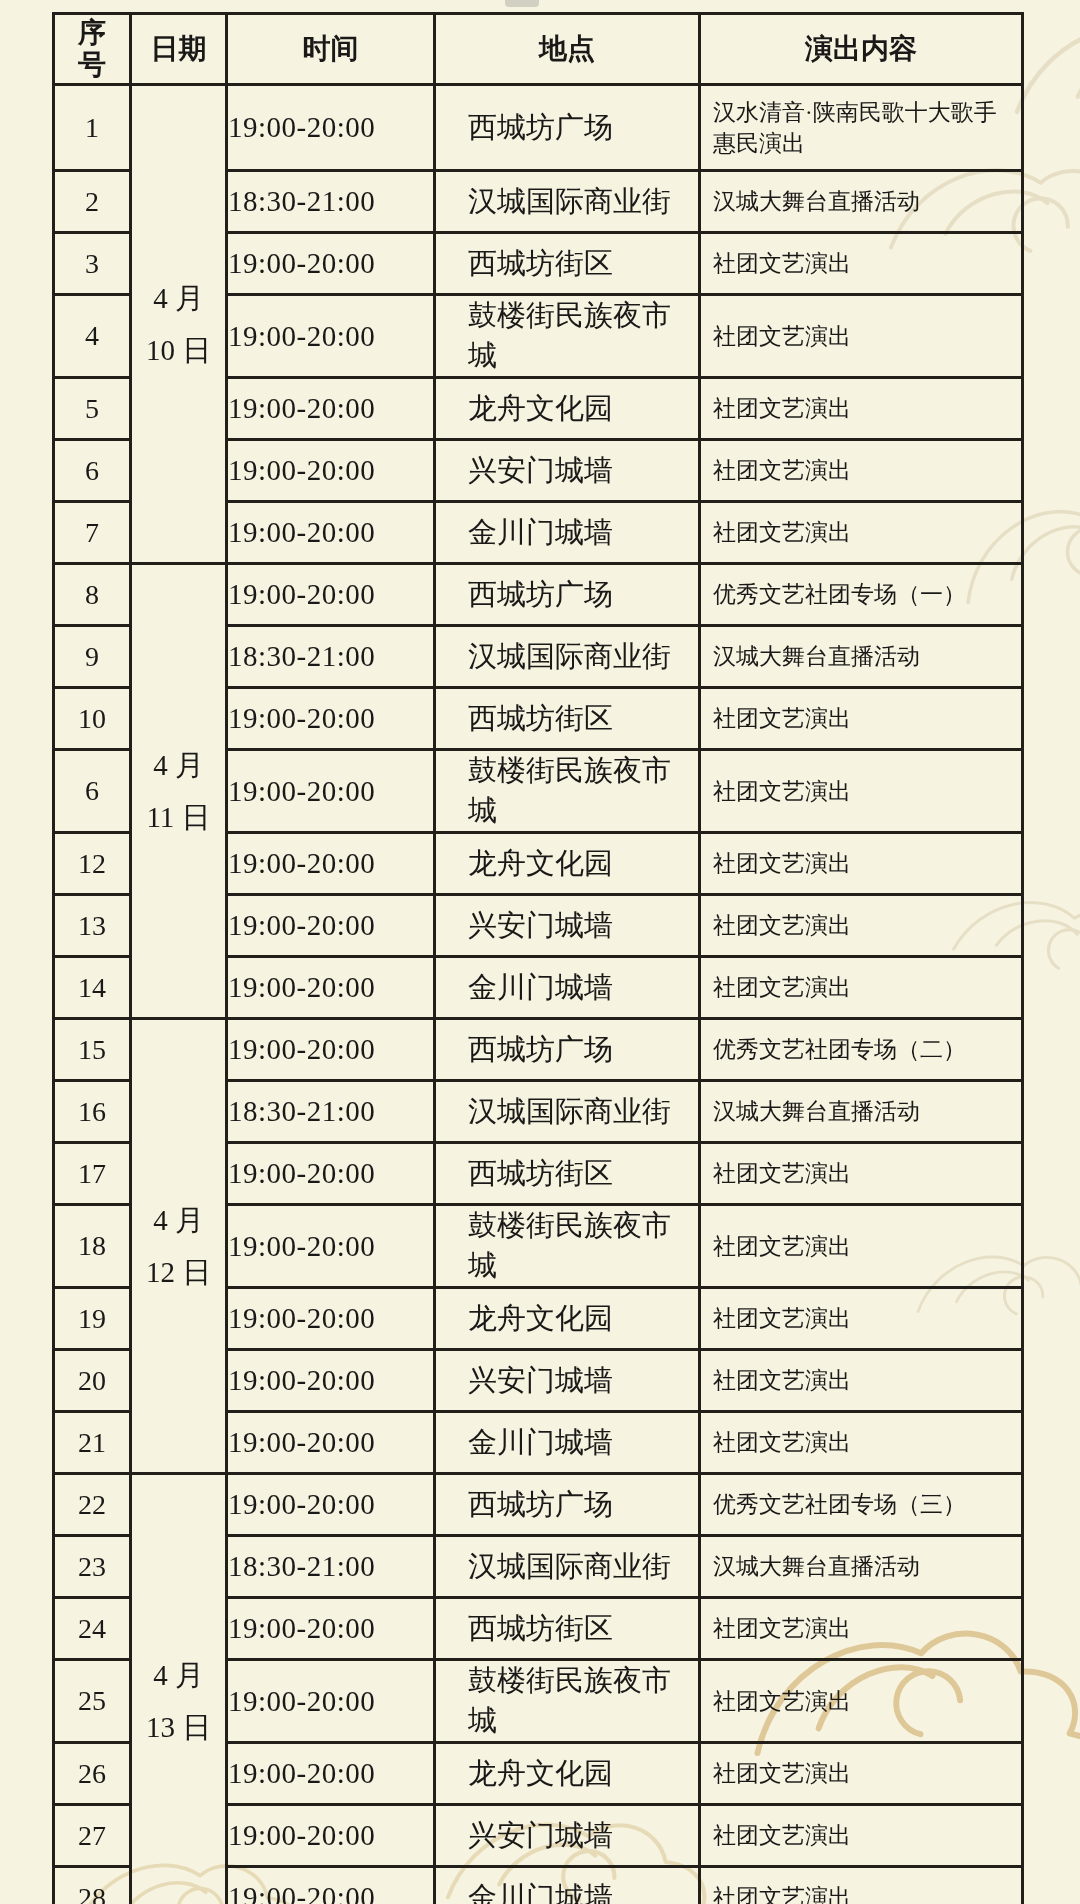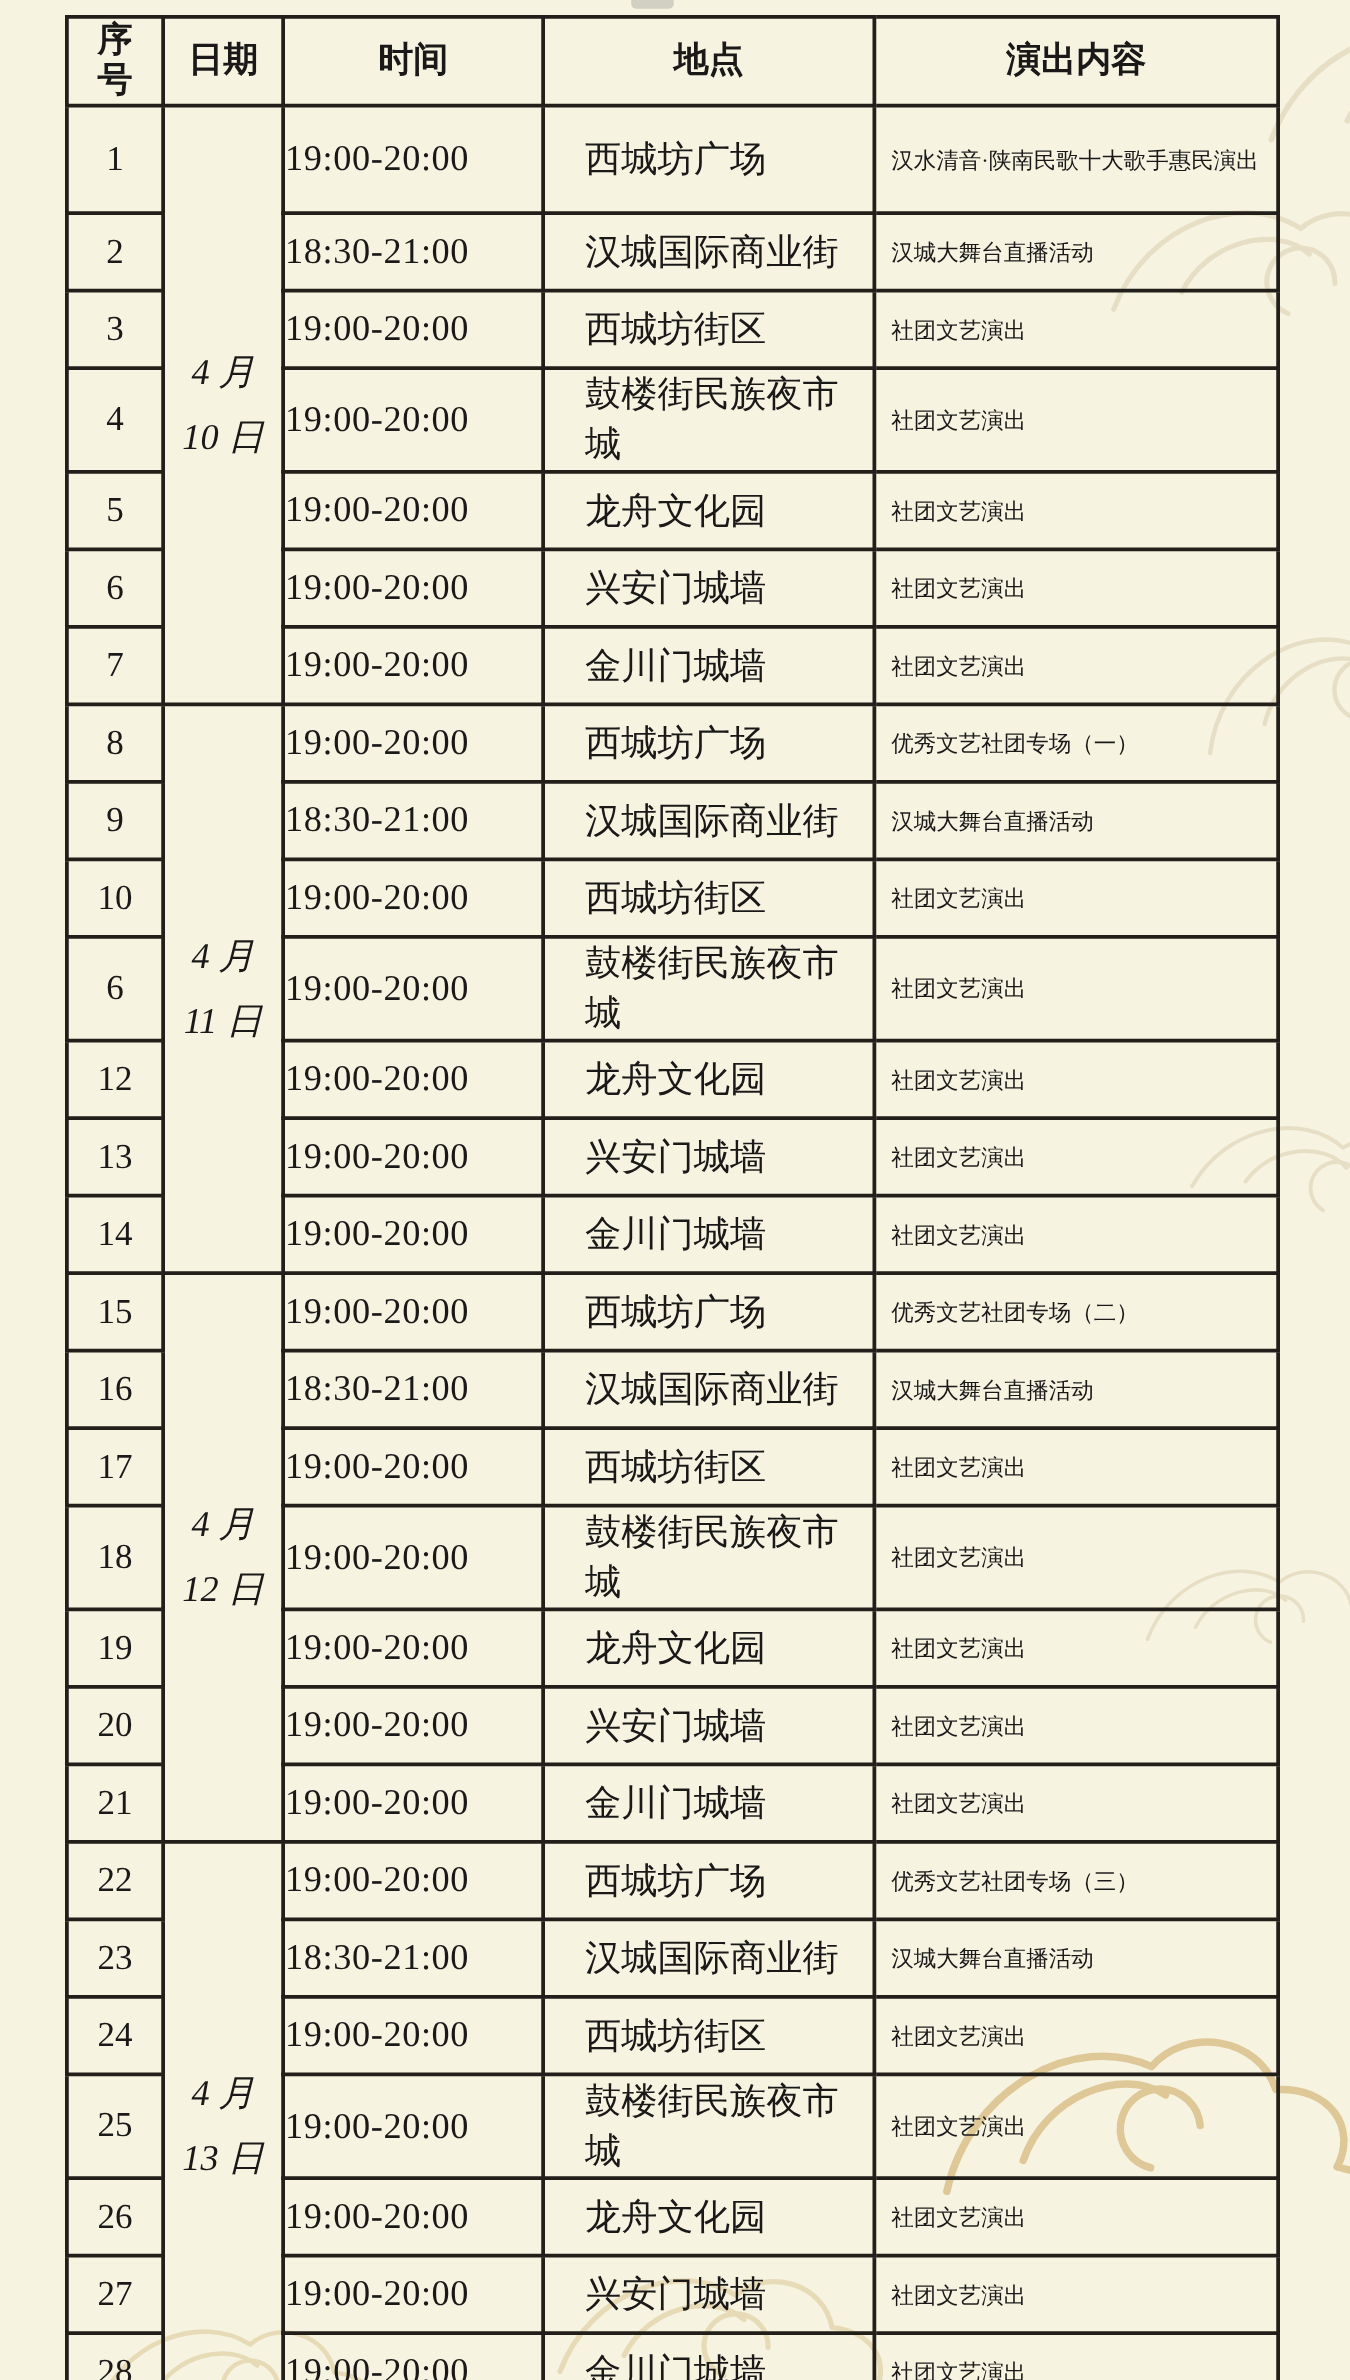--- a/index.html
+++ b/index.html
@@ -41,24 +41,24 @@
   .schedule tr{height:62px;}
 
   .schedule th{
     font-size:28px;font-weight:700;text-align:center;line-height:1.15;
     padding:2px 2px;
   }
   .seq-wrap{display:inline-block;width:1.1em;word-break:break-all;}
 
   td.no{font-size:28px;text-align:center;}
   td.date{font-size:29px;text-align:center;line-height:1.8;}
-  td.date span{display:block;font-style:italic;}
+  td.date span{display:block;}
   td.time{font-size:29px;text-align:left;padding-left:0;letter-spacing:.5px;}
   td.place{font-size:29px;text-align:left;padding-left:32px;}
-  td.content{font-size:18px;text-align:left;line-height:1.35;padding:4px 4px 4px 12px;}
+  td.content{font-size:23px;text-align:left;line-height:1.35;padding:4px 4px 4px 12px;}
 </style>
 </head>
 <body>
 
 <svg id="bg-pattern" width="1080" height="1904" viewBox="0 0 1080 1904">
   <defs>
     <g id="cloud">
       <path d="M -70 22 C -55 -18, -10 -34, 18 -16 C 34 -30, 62 -22, 66 0 C 88 2, 96 20, 86 34"></path>
       <path d="M -38 14 C -26 -10, 6 -18, 22 -4"></path>
       <path d="M 34 10 a 16 16 0 1 0 -22 14"></path>

